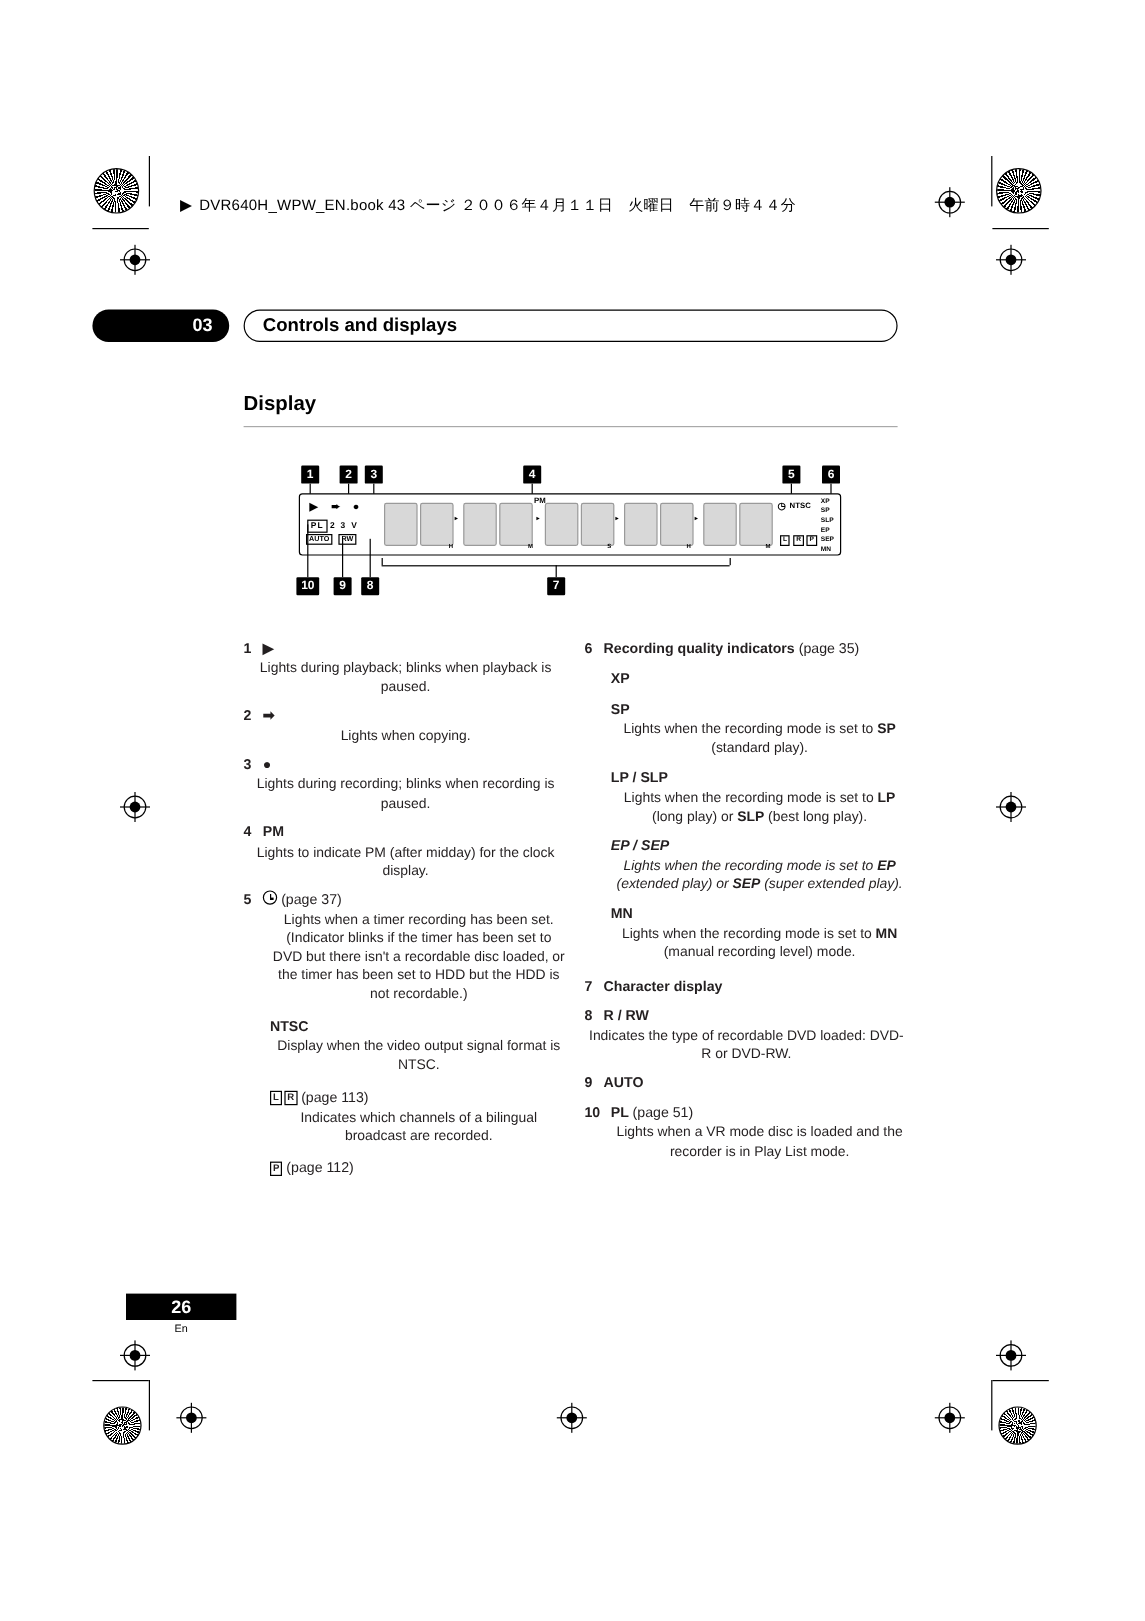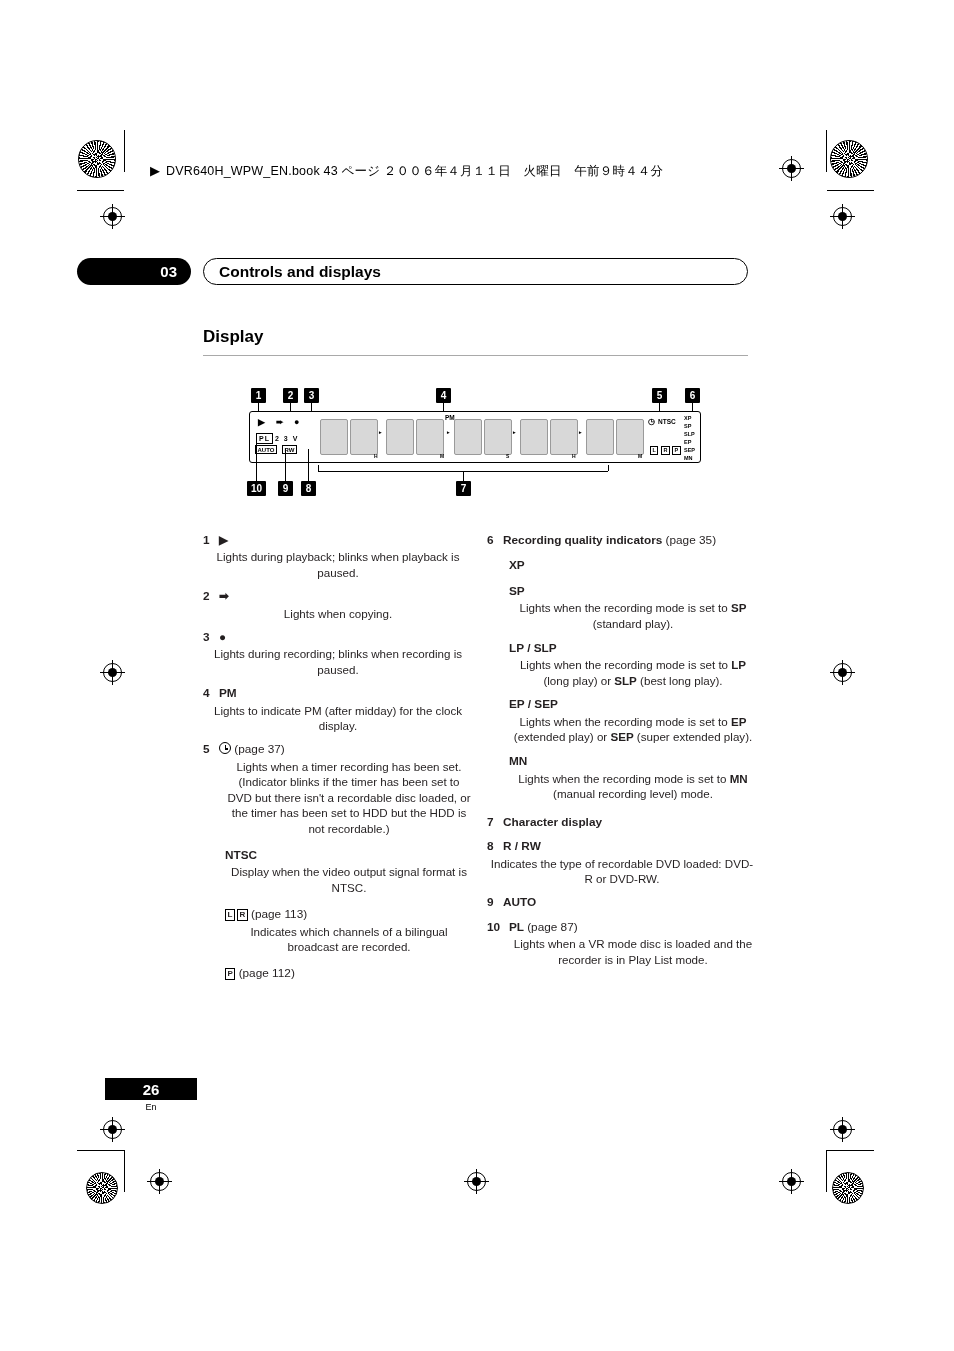--- a/index.html
+++ b/index.html
@@ -516,21 +516,21 @@
     </div>
   </div>
 
   <div class="item indent" style="margin-top:10px;">
     <div class="item-head">LP / SLP</div>
     <div class="item-body">
       <span>Lights when the recording mode is set to </span><b>LP</b><span> (long play) or </span><b>SLP</b><span> (best long play).</span>
     </div>
   </div>
 
-  <div class="item indent" style="margin-top:4px;">
+  <div class="item indent" style="margin-top:4px;font-style:italic;">
     <div class="item-head">EP / SEP</div>
     <div class="item-body">
       <span>Lights when the recording mode is set to </span><b>EP</b><span> (extended play) or </span><b>SEP</b><span> (super extended play).</span>
     </div>
   </div>
 
   <div class="item indent" style="margin-top:10px;">
     <div class="item-head">MN</div>
     <div class="item-body">
       <span>Lights when the recording mode is set to </span><b>MN</b><span> (manual recording level) mode.</span>
@@ -552,20 +552,20 @@
 
   <div class="item">
     <div class="item-head">
       <span class="num">9</span><span>AUTO</span>
     </div>
   </div>
 
   <div class="item">
     <div class="item-head">
       <span class="num wide">10</span><span>PL</span>
-      <span class="reg">(page 87)</span>
+      <span class="reg">(page 51)</span>
     </div>
     <div class="item-body indent">Lights when a VR mode disc is loaded and the recorder is in Play List mode.</div>
   </div>
 </div>
 
 <div class="pagenum">26</div>
 <div class="pagelang">En</div>
 
 </body></html>

